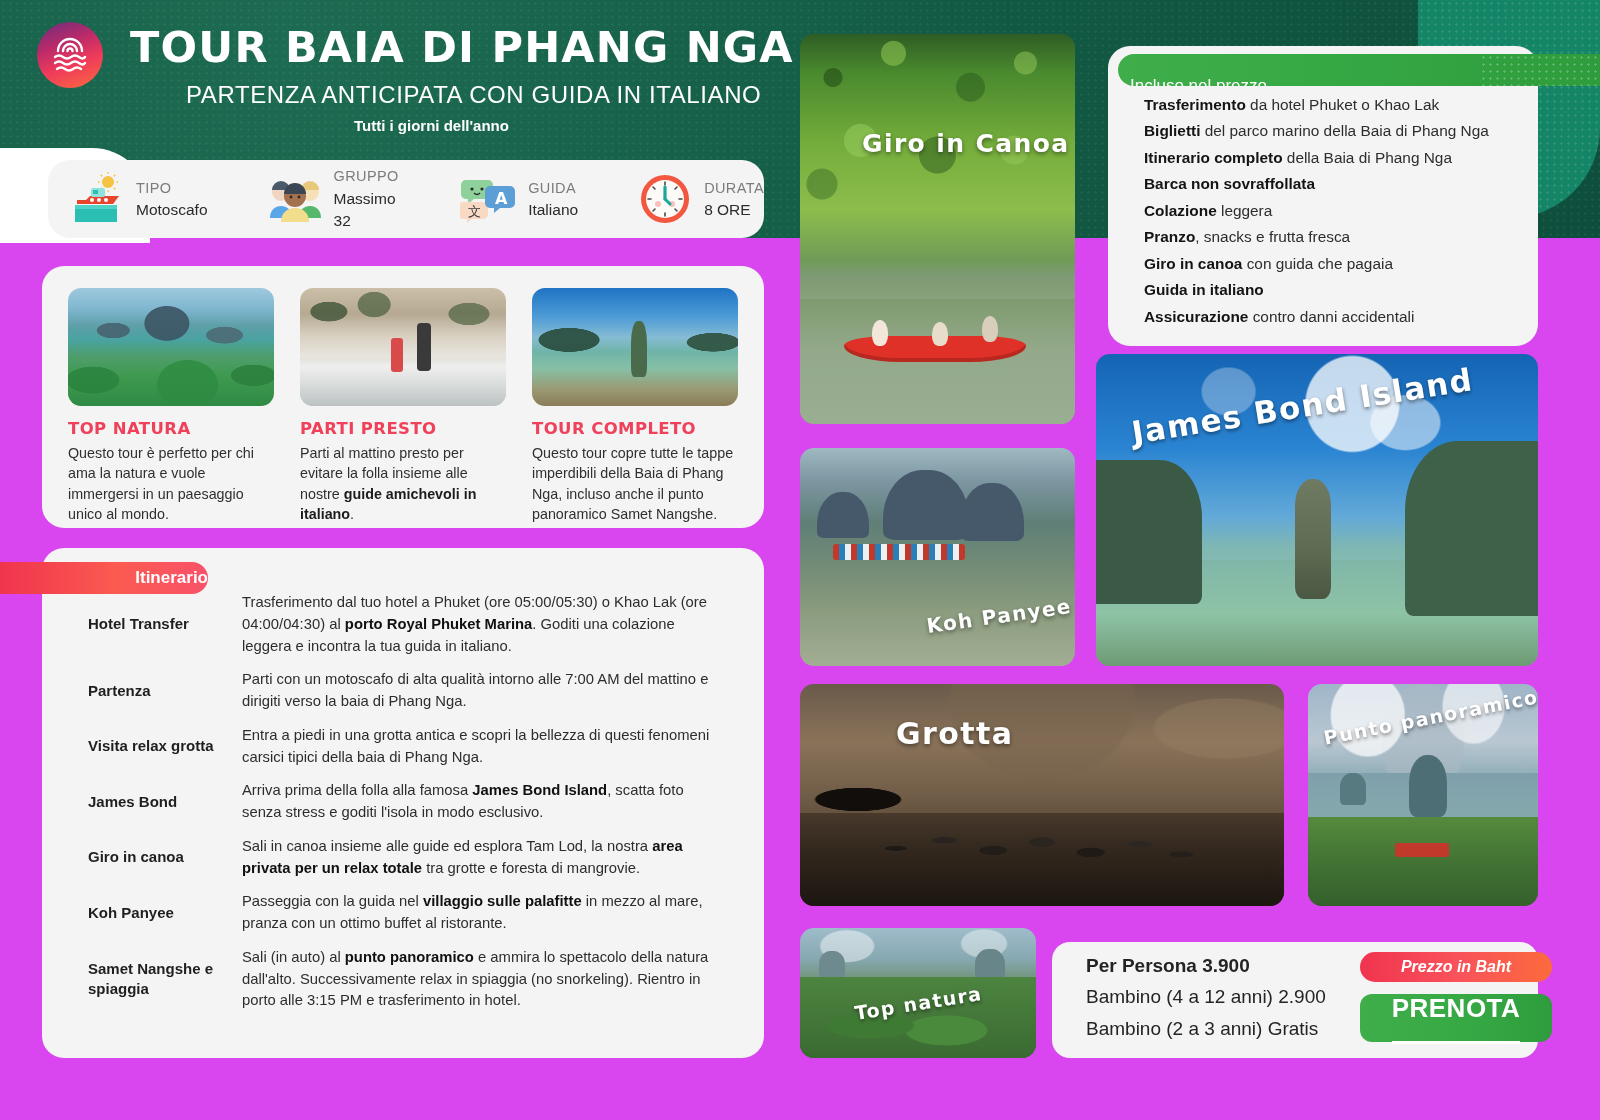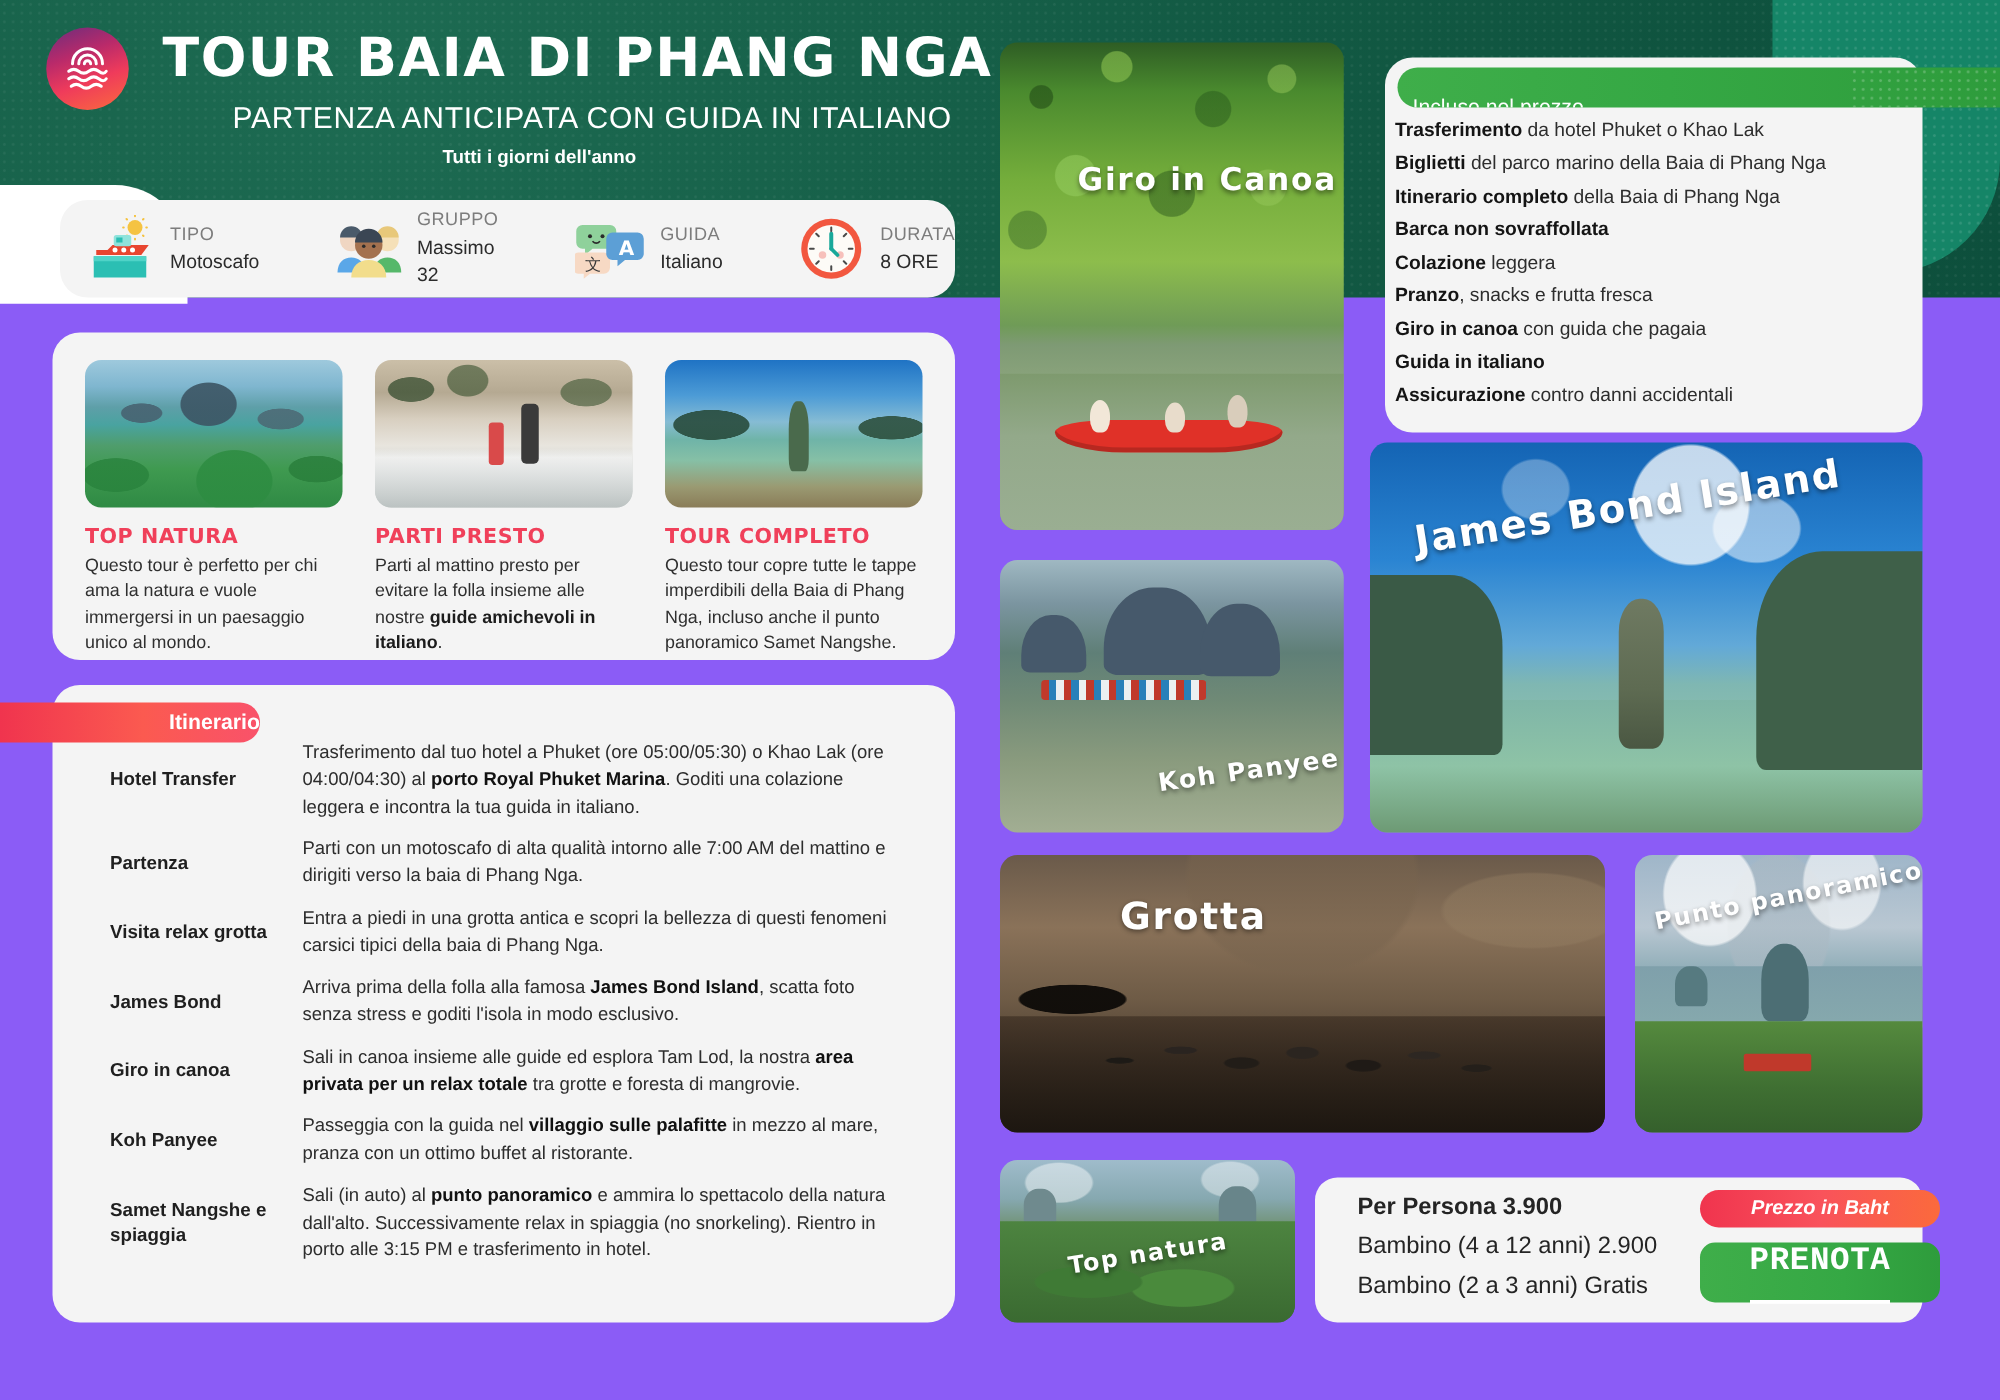--- a/index.html
+++ b/index.html
@@ -2,21 +2,21 @@
 <html><head>
 <meta charset="utf-8">
 <style>
   * { box-sizing: border-box; margin: 0; padding: 0; }
   html, body {
     width: 1600px; height: 1120px;
     background: #ffffff;
     font-family: "Liberation Sans", sans-serif;
     overflow: hidden;
   }
-  .page { position: relative; width: 1600px; height: 1120px; background: #8b5cf6; }
+  .page { position: relative; width: 1600px; height: 1120px; background: #d946ef; }
 
   
   .hero {
     position: absolute; left: 0; top: 0; width: 1600px; height: 238px;
     background:
       radial-gradient(circle at 18% 22%, #1d6b52 0%, #125943 55%, #0d4f3c 100%);
     border-bottom-right-radius: 0;
     overflow: hidden;
   }
   .hero-dots {
@@ -196,21 +196,21 @@
     background: linear-gradient(90deg,#3fae4a 0%, #35a844 45%, #2e9c3c 100%);
     border-radius: 17px 0 0 17px;
     display: flex; align-items: center; overflow: hidden;
   }
   .incluso-bar span { color:#fff; font-size:17px; font-weight:400; margin-left: 12px; margin-top: 32px; }
   .incluso-bar .dots {
     position:absolute; right:0; top:0; width:120px; height:100%;
     background-image: radial-gradient(rgba(255,255,255,.22) 1px, transparent 1.2px);
     background-size: 7px 7px;
   }
-  .incl-list { position: absolute; left: 1116px; top: 92px; width: 420px; }
+  .incl-list { position: absolute; left: 1144px; top: 92px; width: 420px; }
   .incl-item { font-size: 15.4px; color: #2d2d2d; line-height: 1.72; white-space: nowrap; }
   .incl-item b { font-weight: 700; color: #141414; }
 
   
   .price-card {
     position: absolute; left: 1052px; top: 942px; width: 486px; height: 116px;
     background: #f4f4f4; border-radius: 18px;
   }
   .price-lines { position: absolute; left: 1086px; top: 950px; }
   .price-line { font-size: 19px; color: #242424; line-height: 1.65; }
@@ -222,21 +222,21 @@
     color:#fff; font-size:16px; font-weight:700;font-style:italic;
   }
   .btn-prenota {
     position: absolute; left: 1360px; top: 994px; width: 192px; height: 48px;
     background: linear-gradient(90deg,#3fae4a 0%, #35a844 60%, #2e9c3c 100%);
     border-radius: 12px; display:flex; align-items:center; justify-content:center;
     cursor: pointer;
   }
   .btn-prenota span {
     color:#fff; font-size:26px; font-weight:900; letter-spacing:.5px;
-    font-family:Liberation Mono, monospace;
+    font-family:Liberation Sans, sans-serif;
     border-bottom: 3px solid #fff; padding-bottom: 17px;
   }
 
   
   .imgart { position:absolute; inset:0; }
 </style>
 </head>
 <body>
 
 <div class="page">

